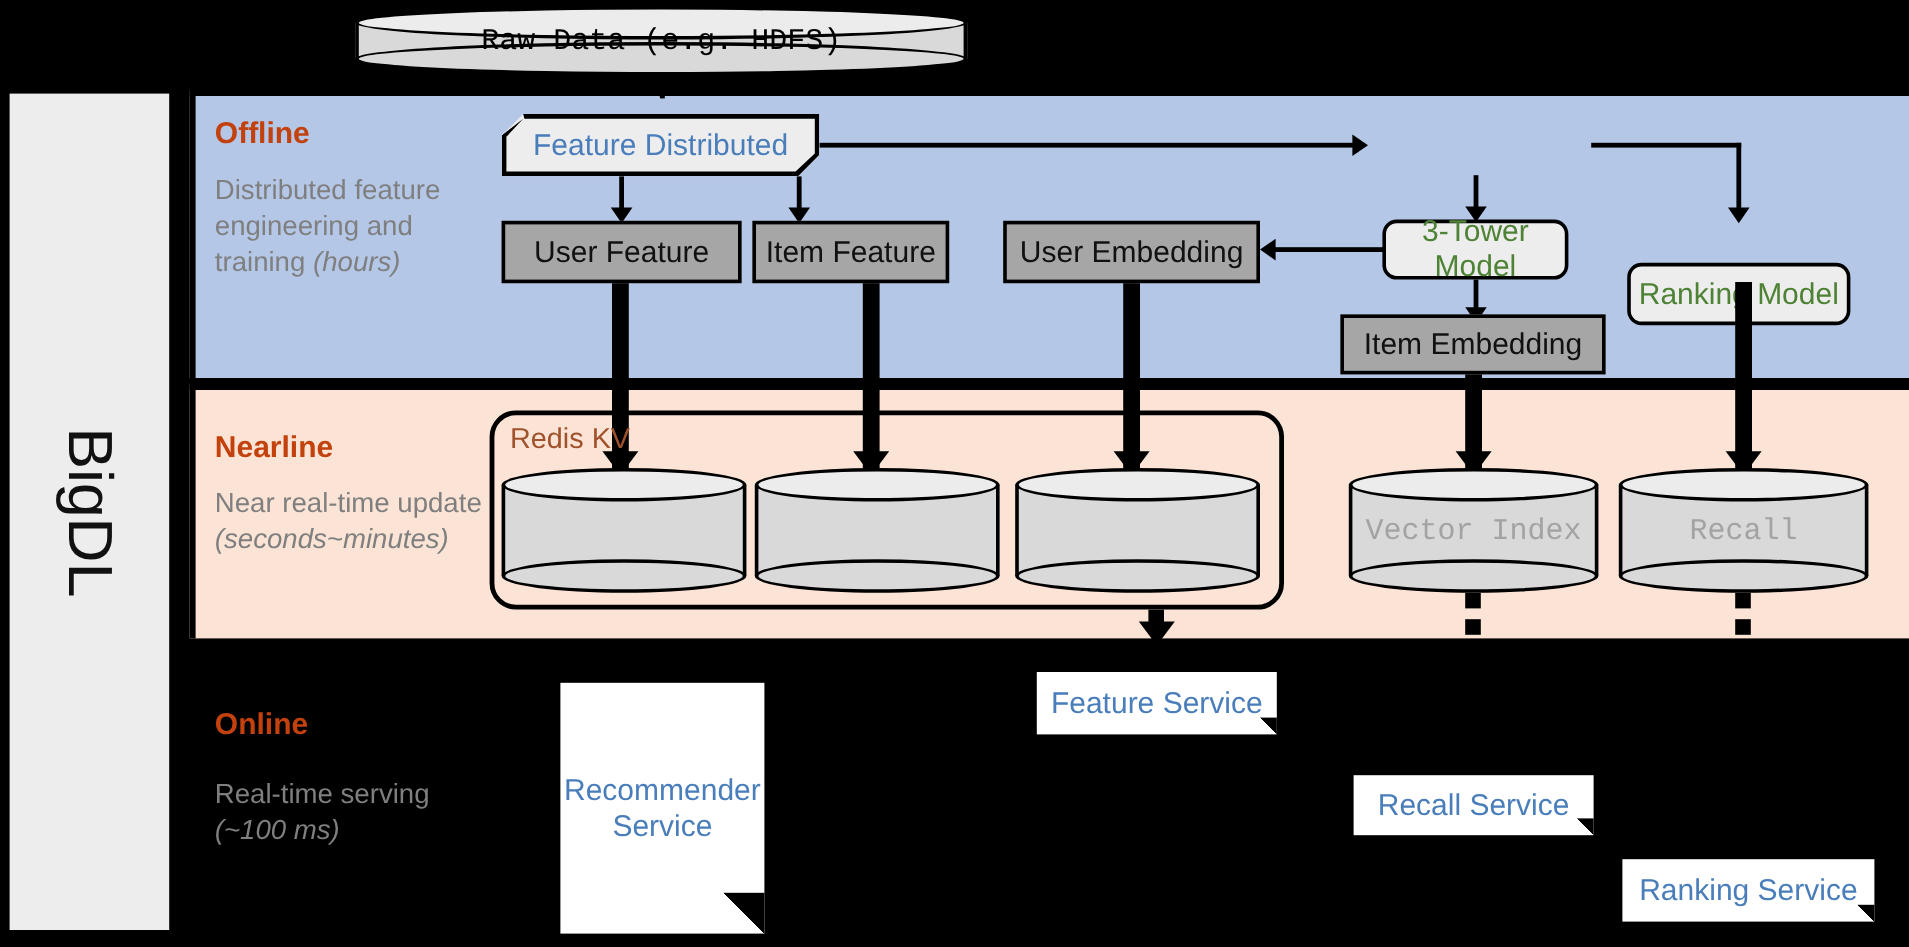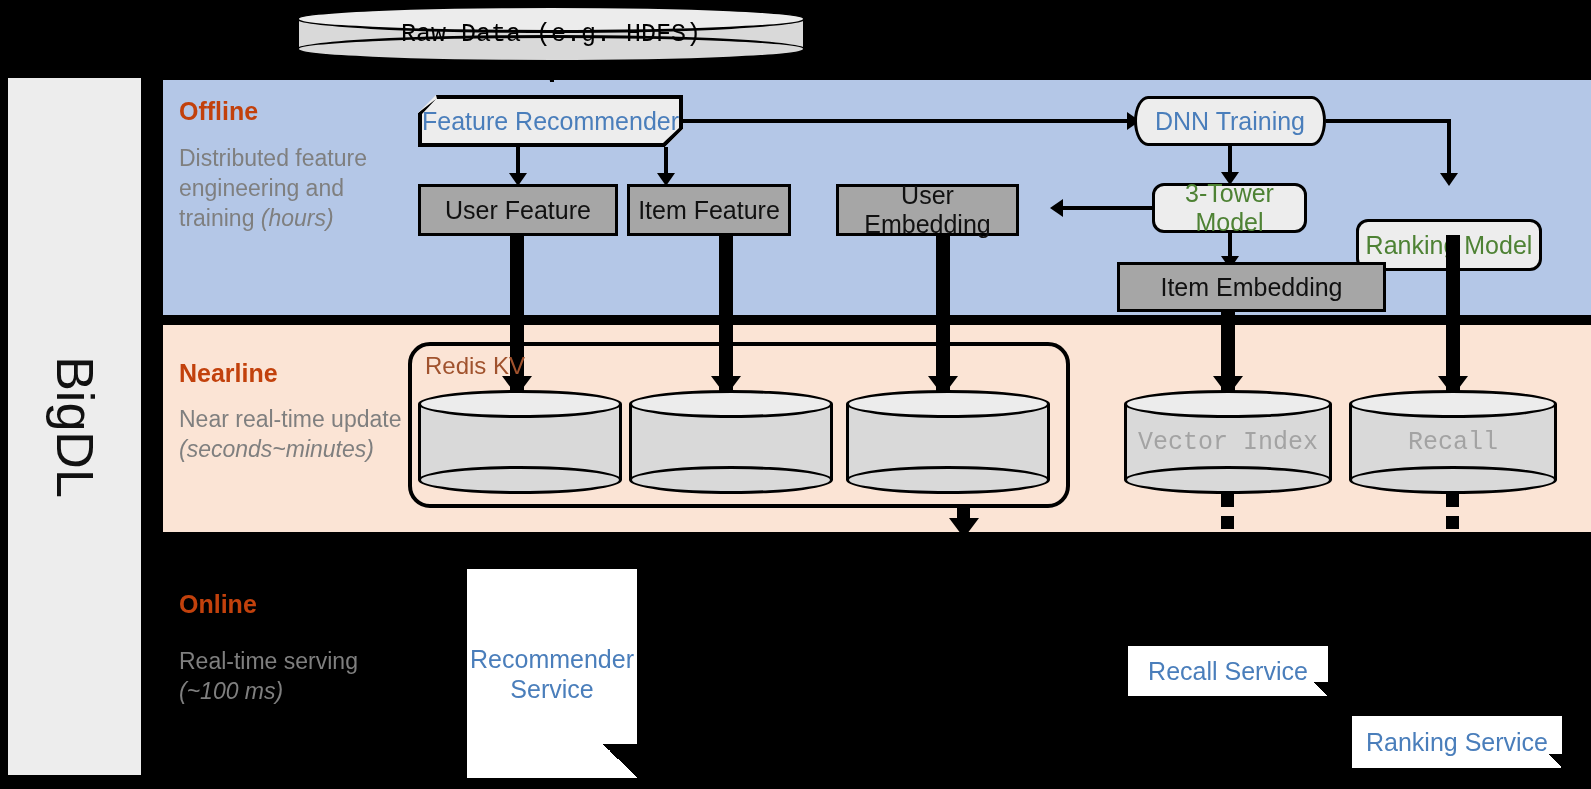--- a/index.html
+++ b/index.html
@@ -111,66 +111,63 @@
     <div class="body"></div>
     <div class="bot"></div>
     <div class="top"></div>
     <div class="lbl">Raw Data (e.g. HDFS)</div>
   </div>
 
   <div class="vline" style="left:550px;top:60px;width:4px;height:22px;"></div>
   <div class="arrow-dn-thick" style="left:536px;top:62px;"></div>
 
   <div class="box proc-box chamfer" id="fe-box" style="left:418px;top:95px;width:265px;height:52px;">
-    <span class="blue-txt">Feature Recommender</span>
+    <span class="blue-txt">Feature Distributed</span>
   </div>
 
   <div class="hline" style="left:683px;top:119px;width:448px;height:4px;"></div>
   <div class="arrow-rt" style="left:1127px;top:112px;"></div>
 
   <div class="vline" style="left:516px;top:147px;width:4px;height:32px;"></div>
   <div class="arrow-dn" style="left:509px;top:173px;"></div>
   <div class="vline" style="left:664px;top:147px;width:4px;height:32px;"></div>
   <div class="arrow-dn" style="left:657px;top:173px;"></div>
 
-  <div class="box proc-box rounded" style="left:1134px;top:96px;width:192px;height:50px;border-radius:14px/50%;">
-    <span class="blue-txt">DNN Training</span>
-  </div>
 
   <div class="vline" style="left:1228px;top:146px;width:4px;height:32px;"></div>
   <div class="arrow-dn" style="left:1221px;top:172px;"></div>
 
   <div class="hline" style="left:1326px;top:119px;width:125px;height:4px;"></div>
   <div class="vline" style="left:1447px;top:119px;width:4px;height:60px;"></div>
   <div class="arrow-dn" style="left:1440px;top:173px;"></div>
 
   <div class="box gray-box" style="left:418px;top:184px;width:200px;height:52px;">
     <span>User Feature</span>
   </div>
   <div class="box gray-box" style="left:627px;top:184px;width:164px;height:52px;">
     <span>Item Feature</span>
   </div>
-  <div class="box gray-box" style="left:836px;top:184px;width:183px;height:52px;">
+  <div class="box gray-box" style="left:836px;top:184px;width:214px;height:52px;">
     <span>User Embedding</span>
   </div>
 
   <div class="box proc-box rounded" style="left:1152px;top:183px;width:155px;height:50px;">
     <span class="green-txt">3-Tower Model</span>
   </div>
   <div class="box proc-box rounded" style="left:1356px;top:183px;width:186px;height:52px;margin-top:36px;">
     <span class="green-txt">Ranking Model</span>
   </div>
 
   <div class="hline" style="left:1062px;top:206px;width:92px;height:4px;"></div>
   <div class="arrow-lf" style="left:1050px;top:199px;"></div>
 
   <div class="vline" style="left:1228px;top:233px;width:4px;height:29px;"></div>
   <div class="arrow-dn" style="left:1221px;top:256px;"></div>
 
-  <div class="box gray-box" style="left:1117px;top:262px;width:269px;height:50px;">
+  <div class="box gray-box" style="left:1117px;top:262px;width:221px;height:50px;">
     <span>Item Embedding</span>
   </div>
 
   <div class="vline" style="left:510px;top:236px;width:14px;height:160px;"></div>
   <div class="arrow-dn-thick" style="left:502px;top:376px;"></div>
 
   <div class="vline" style="left:719px;top:236px;width:14px;height:160px;"></div>
   <div class="arrow-dn-thick" style="left:711px;top:376px;"></div>
 
   <div class="vline" style="left:936px;top:236px;width:14px;height:160px;"></div>
@@ -219,20 +216,23 @@
   <div class="sq" style="left:1446px;top:494px;"></div>
   <div class="sq" style="left:1446px;top:516px;"></div>
 
   <div class="sq" style="left:957px;top:508px;"></div>
   <div class="arrow-dn-thick" style="left:949px;top:518px;"></div>
 
   <div class="doc doc-big" style="left:467px;top:569px;width:170px;height:209px;">
     <span>Recommender Service</span>
   </div>
 
+  <div class="doc" style="left:864px;top:560px;width:200px;height:52px;">
+    <span>Feature Service</span>
+  </div>
 
   <div class="doc" style="left:1128px;top:646px;width:200px;height:50px;">
     <span>Recall Service</span>
   </div>
 
   <div class="doc" style="left:1352px;top:716px;width:210px;height:52px;">
     <span>Ranking Service</span>
   </div>
 
 </div>

